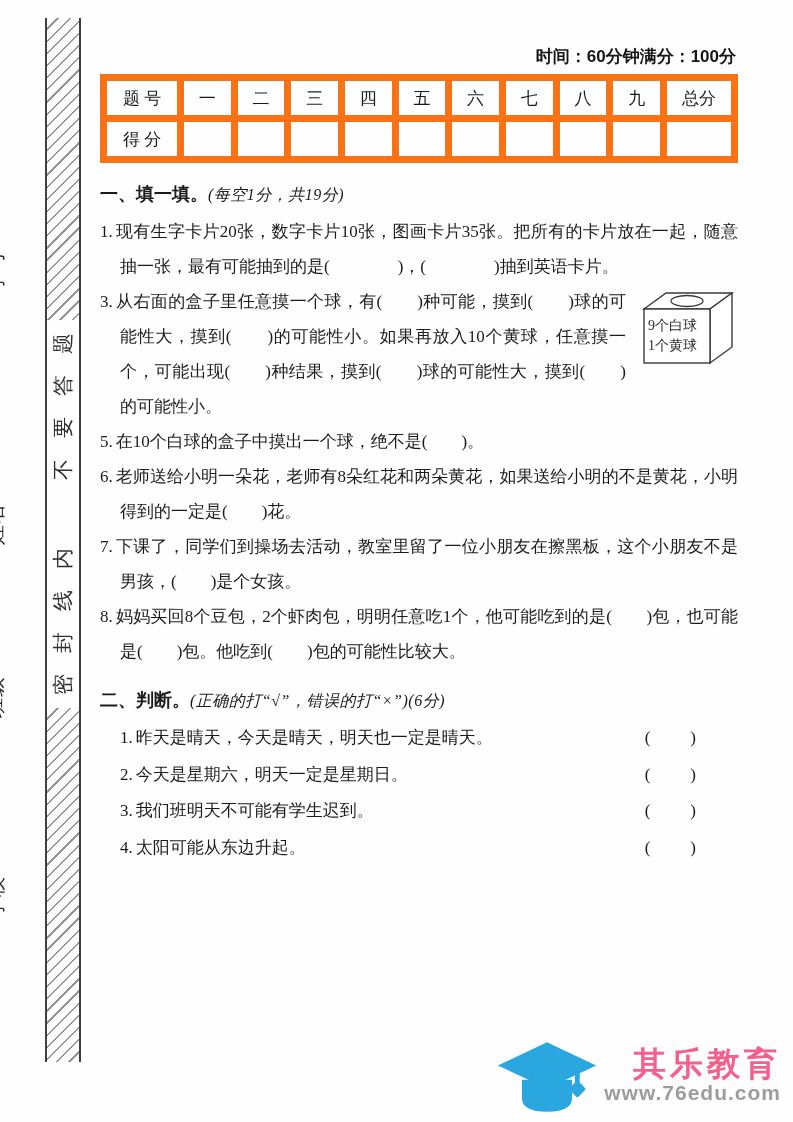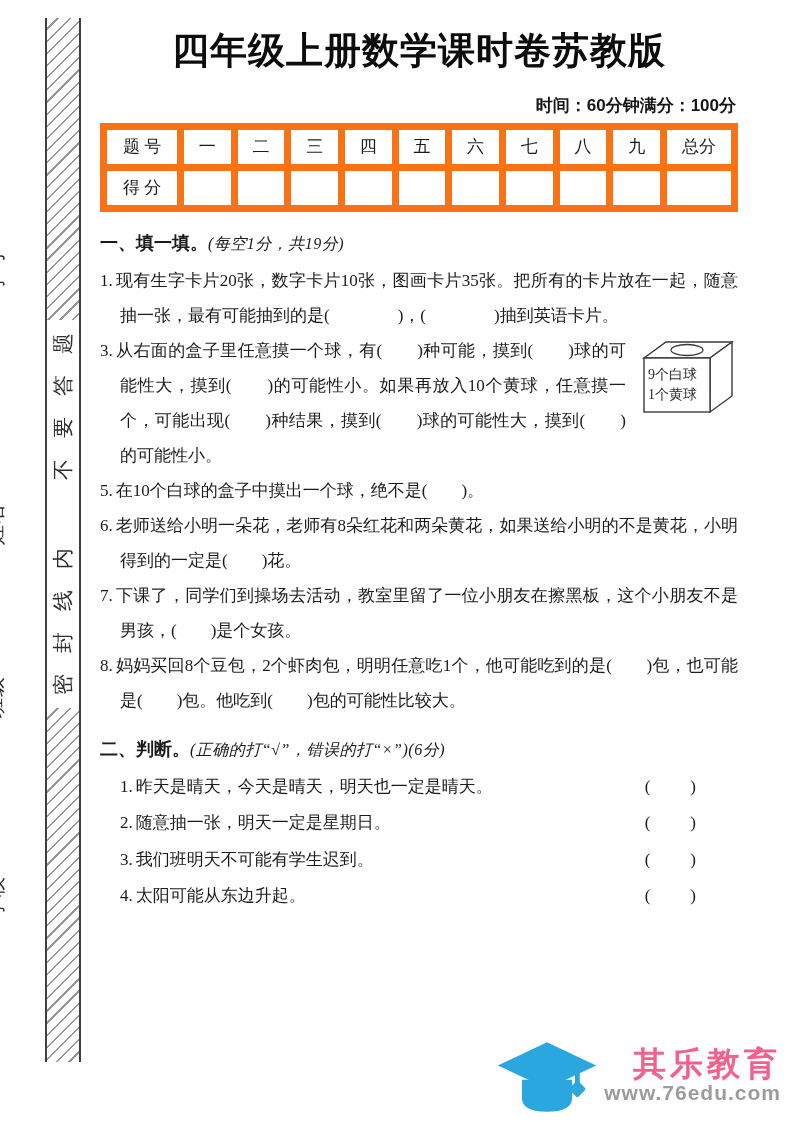--- a/index.html
+++ b/index.html
@@ -84,21 +84,20 @@
         <span class="seal-char">线</span>
         <span class="seal-char">封</span>
         <span class="seal-char">密</span>
       </div>
       <div class="hatch hatch-bottom"></div>
     </div>
   </aside>
 
   <main class="content">
 
-    <h1 class="title">四年级上册数学课时卷苏教版</h1>
 
     <div class="time">时间：60分钟满分：100分</div>
 
     <table class="score">
       <tbody>
           <tr>
         <td class="c-first">题 号</td>
         <td>一</td>
         <td>二</td>
         <td>三</td>
@@ -164,21 +163,21 @@
     <section>
       <p class="sec-head">
         <span class="sec-title">二、判断。</span><span class="sec-note">(正确的打“√”，错误的打“×”)(6分)</span>
       </p>
 
       <div class="judge">
         <span><span class="qnum">1.</span><span>昨天是晴天，今天是晴天，明天也一定是晴天。</span></span>
         <span class="paren">(　　)</span>
       </div>
       <div class="judge">
-        <span><span class="qnum">2.</span><span>随意抽一张，明天一定是星期日。</span></span>
+        <span><span class="qnum">2.</span><span>今天是星期六，明天一定是星期日。</span></span>
         <span class="paren">(　　)</span>
       </div>
       <div class="judge">
         <span><span class="qnum">3.</span><span>我们班明天不可能有学生迟到。</span></span>
         <span class="paren">(　　)</span>
       </div>
       <div class="judge">
         <span><span class="qnum">4.</span><span>太阳可能从东边升起。</span></span>
         <span class="paren">(　　)</span>
       </div>

